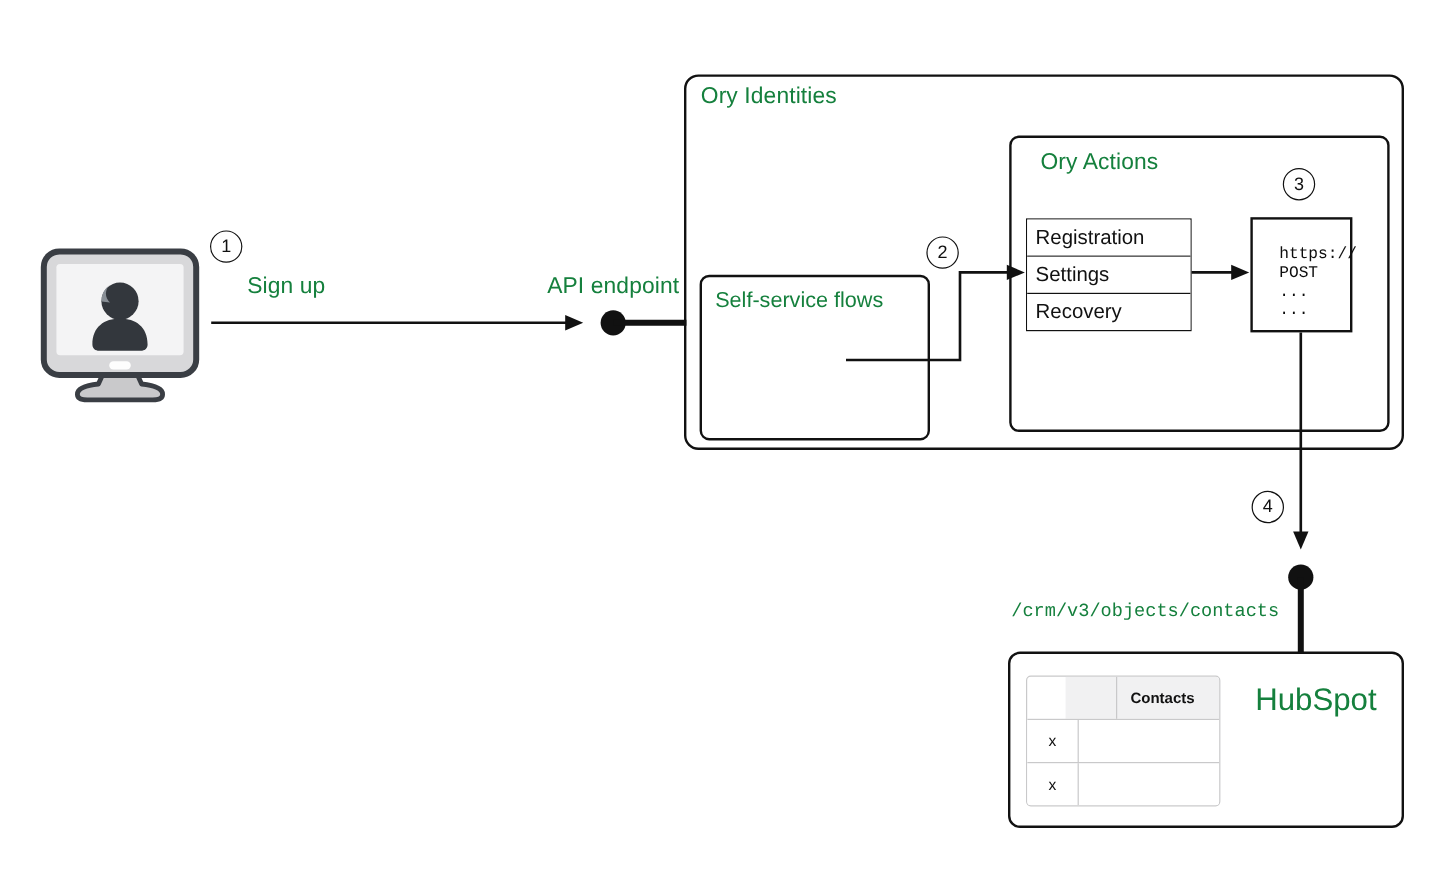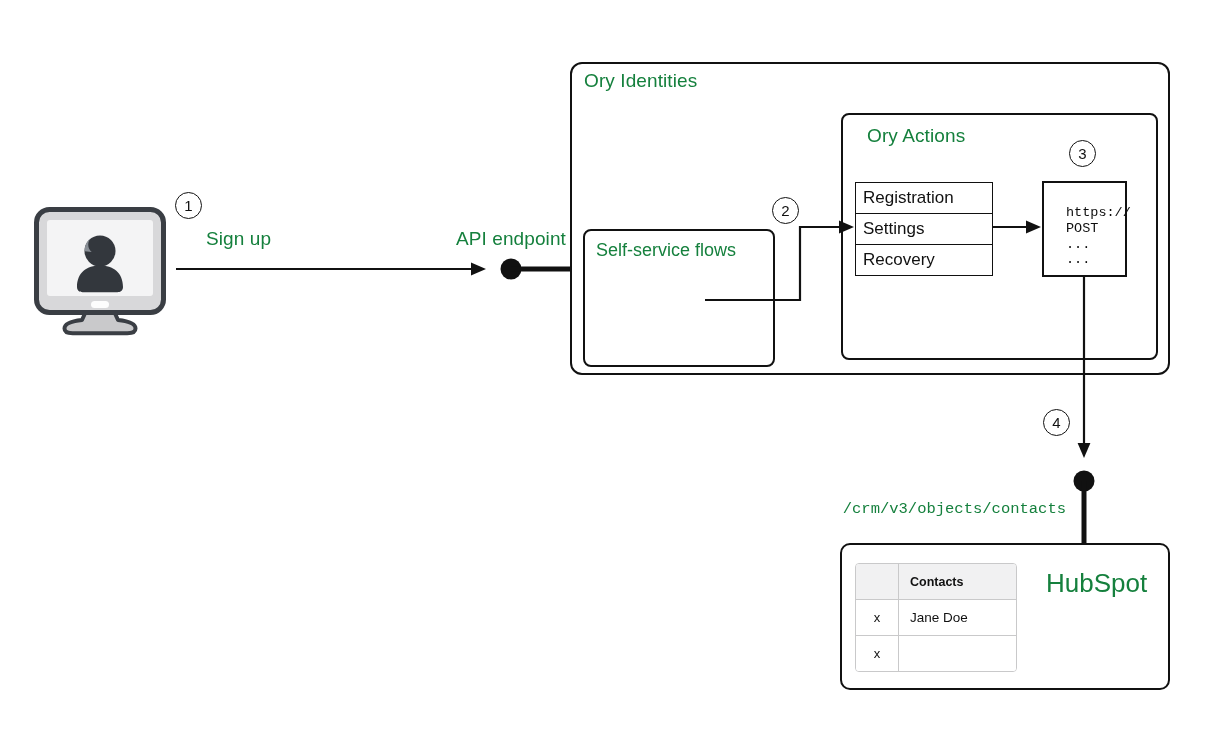--- a/index.html
+++ b/index.html
@@ -32,21 +32,21 @@
   .code-box pre{
     margin:16px;font-family:"Liberation Mono","DejaVu Sans Mono",monospace;
     font-size:13.5px;line-height:15.8px;white-space:pre;color:#0d0d0d;
   }
   
   .contacts-table{
     width:162px;border:1px solid #c9c9ca;border-radius:4px;background:#fff;
     overflow:hidden;
   }
   .c-row{display:flex;height:35px;border-top:1px solid #c9c9ca;background:#fff;}
-  .c-row.header{border-top:none;background:#f1f1f2;}
+  .c-row.header{border-top:none;background:#f1f1f2;margin-left:32px;}
   .c-cell-mark{
     width:42px;border-right:1px solid #c9c9ca;display:flex;
     align-items:center;justify-content:center;font-size:13px;
   }
   .c-cell-name{flex:1;display:flex;align-items:center;padding-left:11px;font-size:13.5px;}
   .c-row.header .c-cell-name{font-weight:bold;font-size:12.5px;}
   svg.connectors{position:absolute;left:0;top:0;z-index:5;pointer-events:none;}
 </style>
 </head>
 <body>
@@ -108,21 +108,20 @@
   <div class="abs box" style="left:840px;top:543px;width:330px;height:147px;border-width:2.5px;border-radius:10px;">
     <div class="abs label" style="left:204px;top:23px;font-size:26px;font-weight:500;">HubSpot</div>
 
     <div class="abs contacts-table" style="left:13px;top:18px;">
       <div class="c-row header">
         <div class="c-cell-mark"></div>
         <div class="c-cell-name">Contacts</div>
       </div>
       <div class="c-row">
         <div class="c-cell-mark">x</div>
-        <div class="c-cell-name">Jane Doe</div>
       </div>
       <div class="c-row">
         <div class="c-cell-mark">x</div>
       </div>
     </div>
   </div>
 
   <svg class="connectors" width="1212" height="730" viewBox="0 0 1212 730">
 
     <path d="M176 269 H472" stroke="#111" stroke-width="2.2" fill="none"></path>

